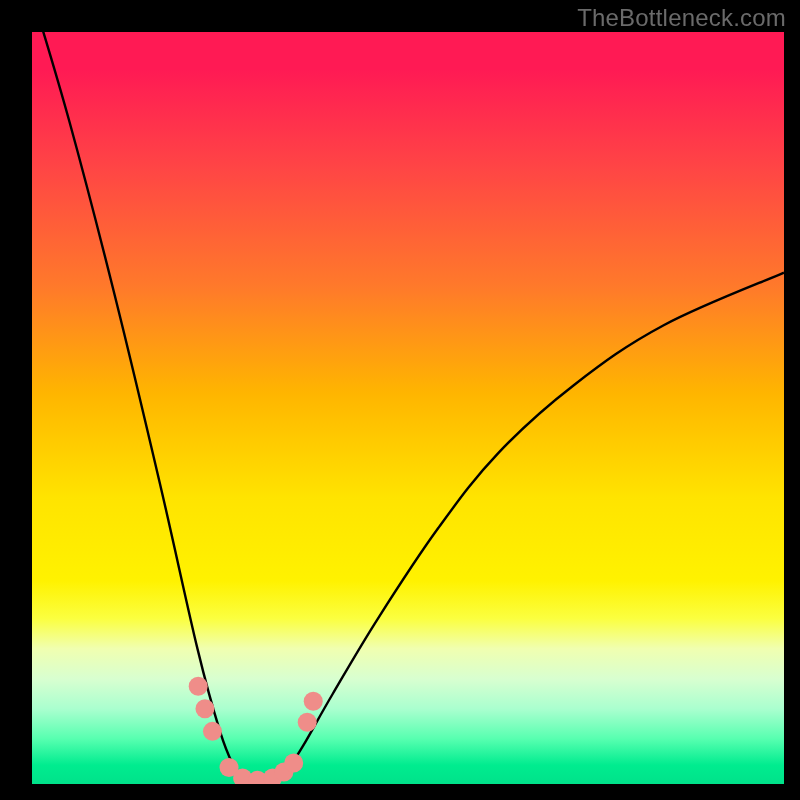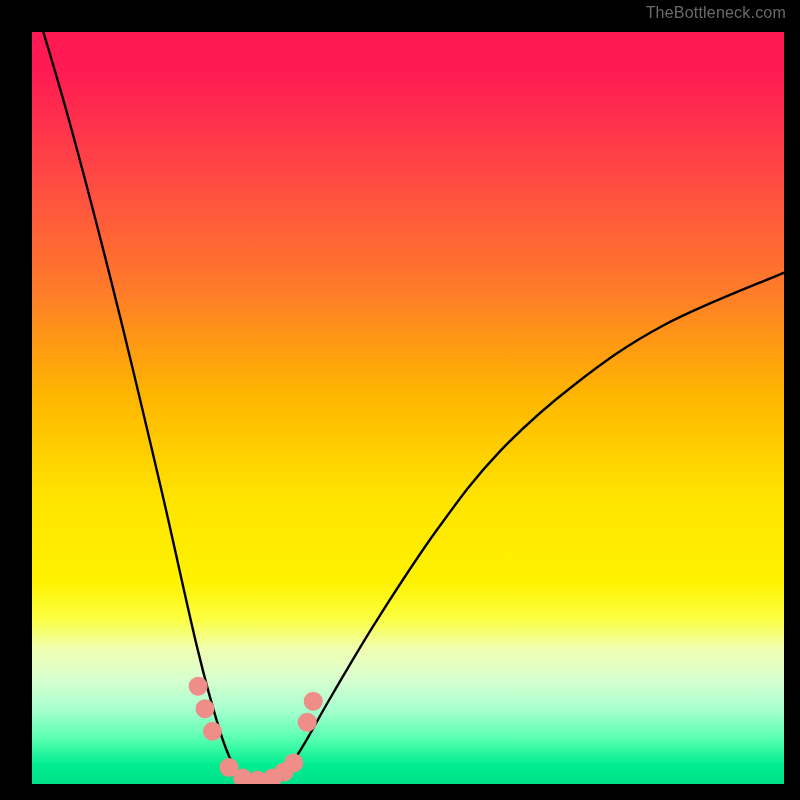--- a/index.html
+++ b/index.html
@@ -44,21 +44,21 @@
     position: absolute;
     left: 0; top: 0;
     width: 100%;
     height: 100%;
   }
   .watermark {
     position: absolute;
     top: 4px;
     right: 14px;
     font-family: Arial, Helvetica, sans-serif;
-    font-size: 16px;
+    font-size: 24px;
     color: #6a6a6a;
     letter-spacing: 0.2px;
     user-select: none;
   }
 </style>
 </head>
 <body>
 
 <div class="frame">
   <div class="plot">

